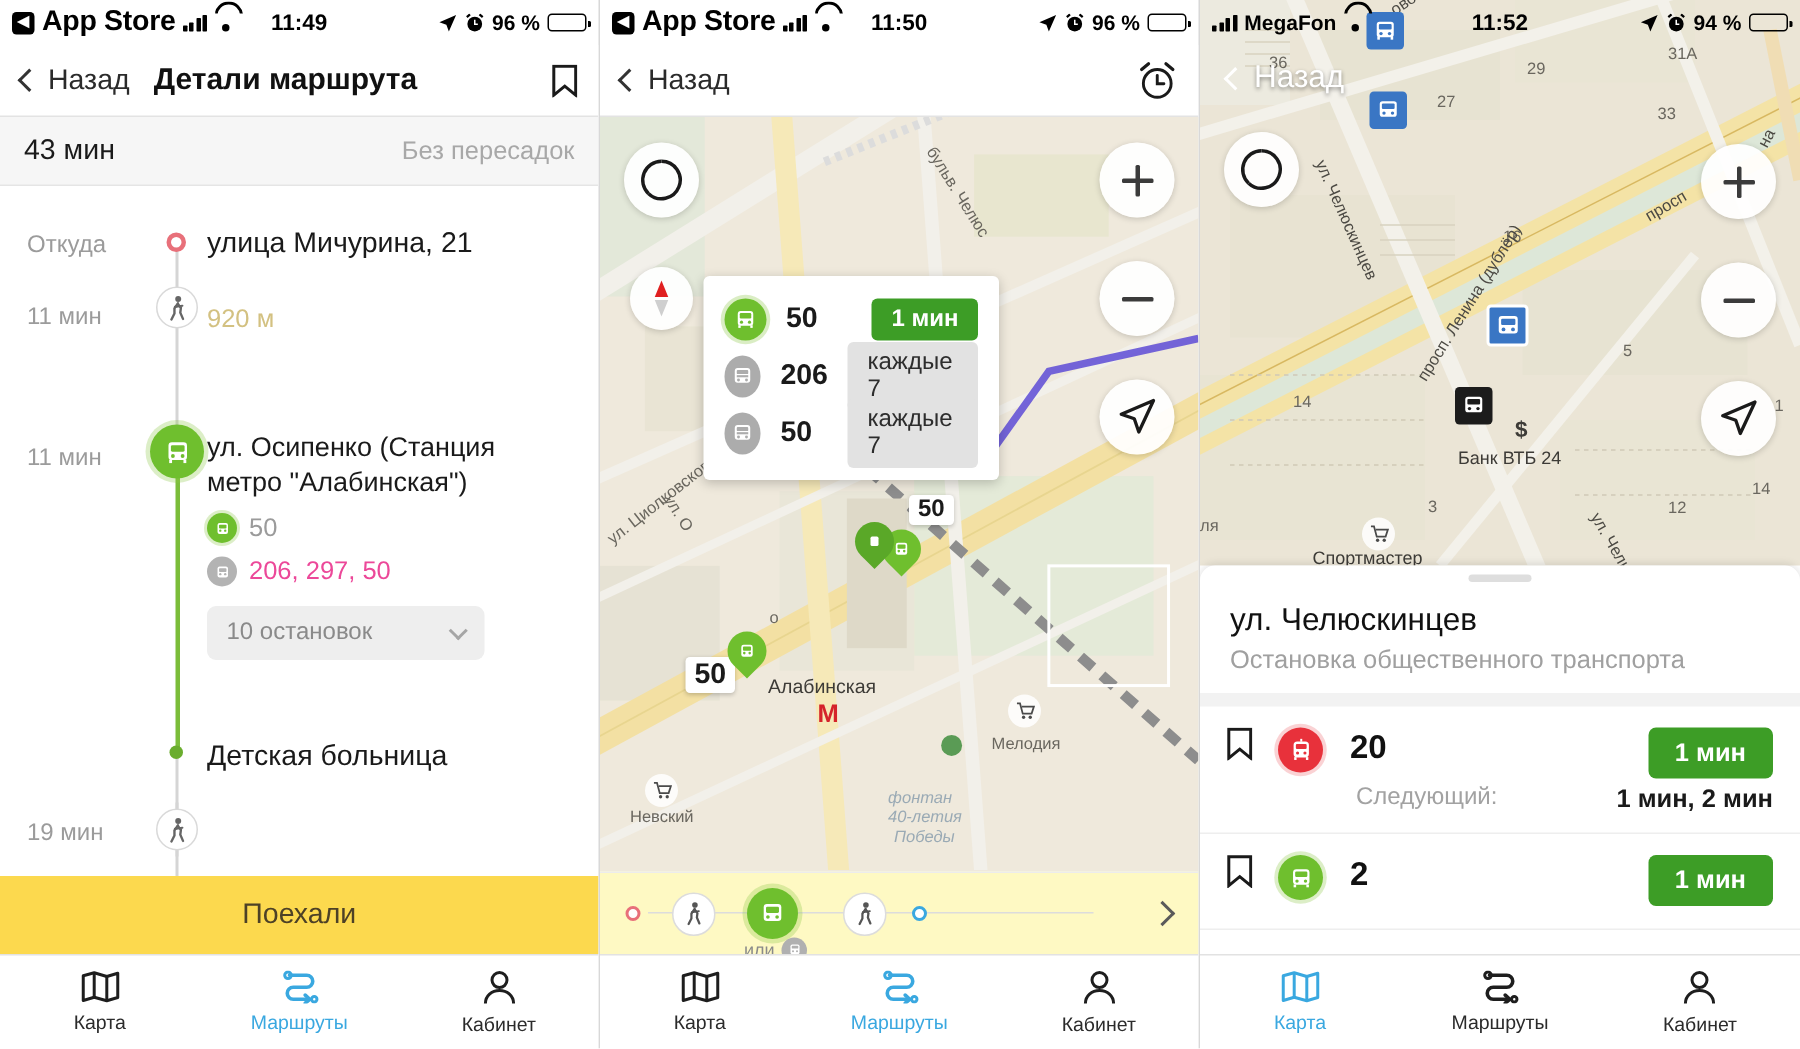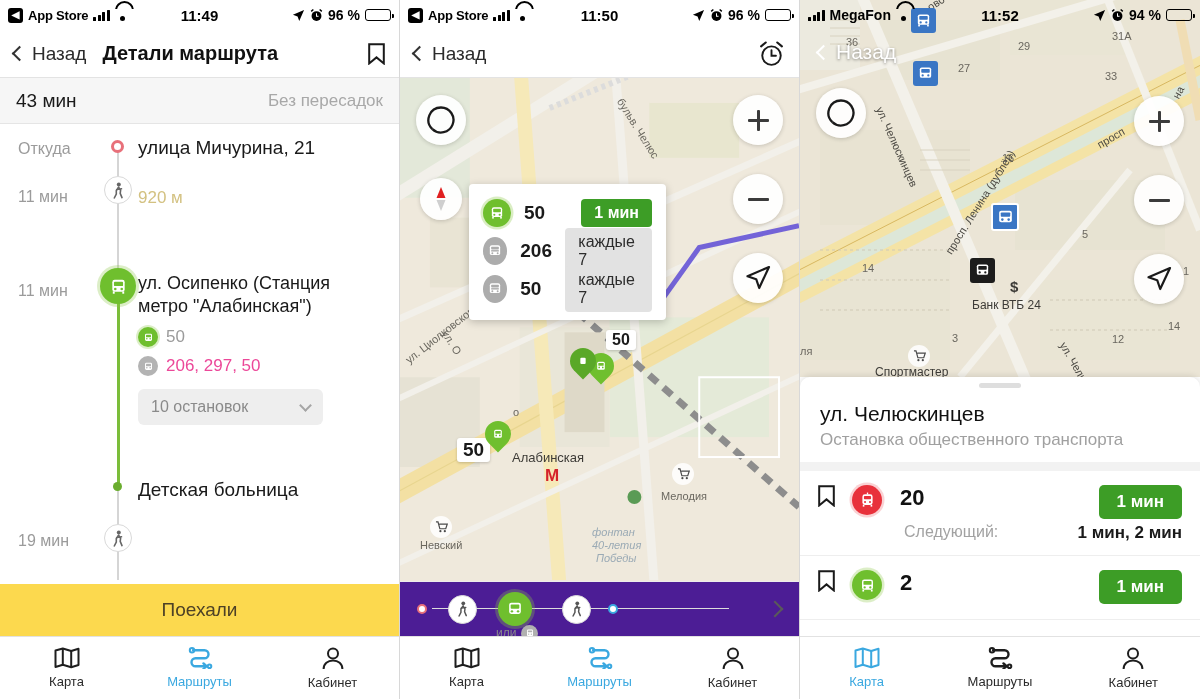--- a/index.html
+++ b/index.html
@@ -21,21 +21,21 @@
     padding: 0 8px; font-size: 15px; font-weight: bold; color: #000;
     position: relative; z-index: 40;
   }
   .statusbar.ontop { position:absolute; top:0; left:0; right:0; }
   .sb-left { display:flex; align-items:center; gap:5px; }
   .sb-appstore-badge {
     width: 15px; height: 15px; background:#000; border-radius:3px;
     color:#fff; font-size:10px; display:flex; align-items:center; justify-content:center;
     line-height:1;
   }
-  .sb-appname { font-size:13px; font-weight:bold; letter-spacing:-0.2px; }
+  .sb-appname { font-size:19px; font-weight:bold; letter-spacing:-0.2px; }
   .sb-carrier { font-size:14px; font-weight:bold; }
   .bars { display:flex; align-items:flex-end; gap:1.5px; height:11px; }
   .bars i { width:3px; background:#000; border-radius:0.5px; display:block; }
   .bars i:nth-child(1){height:4px}.bars i:nth-child(2){height:6px}
   .bars i:nth-child(3){height:8.5px}.bars i:nth-child(4){height:11px}
   .wifi { width:15px; height:12px; position:relative; }
   .wifi::before{
     content:""; position:absolute; left:0; bottom:1px; width:15px; height:15px;
     border:2.5px solid #000; border-radius:50%;
     clip-path: polygon(0 0, 100% 0, 100% 42%, 0 42%);
@@ -199,21 +199,21 @@
     display:flex; align-items:center; justify-content:center;
   }
   .metro-m {
     position:absolute; font-size:17px; font-weight:bold; color:#d5232a;
   }
   .poi { position:absolute; width:22px; height:22px; border-radius:50%; background:rgba(255,255,255,0.85);
          display:flex; align-items:center; justify-content:center; }
 
   
   .route-strip {
-    position:absolute; left:0; right:0; bottom:63px; height:55px; background:#4c1d95;
+    position:absolute; left:0; right:0; bottom:63px; height:55px; background:#fef9c3;
     border-top:1px solid #ececec; display:flex; align-items:center; padding:0 14px;
   }
   .rs-line { position:relative; flex:1; height:45px; }
   .rs-track { position:absolute; left:18px; right:40px; top:21px; height:1.5px; background:#dcdcdc;}
   .rs-o { position:absolute; top:17px; width:10px; height:10px; border-radius:50%; border:2.5px solid #e8707a; background:#fff; box-sizing:border-box;}
   .rs-o.blue { border-color:#3aa8e0; }
   .rs-walk { position:absolute; top:8px; width:29px; height:29px; border-radius:50%; background:#fff; border:1.5px solid #dcdcdc;
              display:flex; align-items:center; justify-content:center; }
   .rs-bus { position:absolute; top:5px; width:34px; height:34px; border-radius:50%; background:#6fbf2e;
             display:flex; align-items:center; justify-content:center; box-shadow:0 0 0 3px rgba(140,200,70,0.3);}
@@ -293,21 +293,21 @@
       </div>
     </div>
 
     <div class="summary">
       <span class="summary-dur">43 мин</span>
       <span class="summary-note">Без пересадок</span>
     </div>
 
     <div class="route">
 
-      <div class="route-row" style="min-height:48px;">
+      <div class="route-row" style="min-height:48px;margin-top:15px;">
         <div class="col-time">Откуда</div>
         <div class="col-axis">
           <div class="line-seg line-gray" style="top:12px; height:46px;"></div>
           <div class="dot-origin"></div>
         </div>
         <div class="col-body">
           <div class="addr">улица Мичурина, 21</div>
         </div>
       </div>
 

